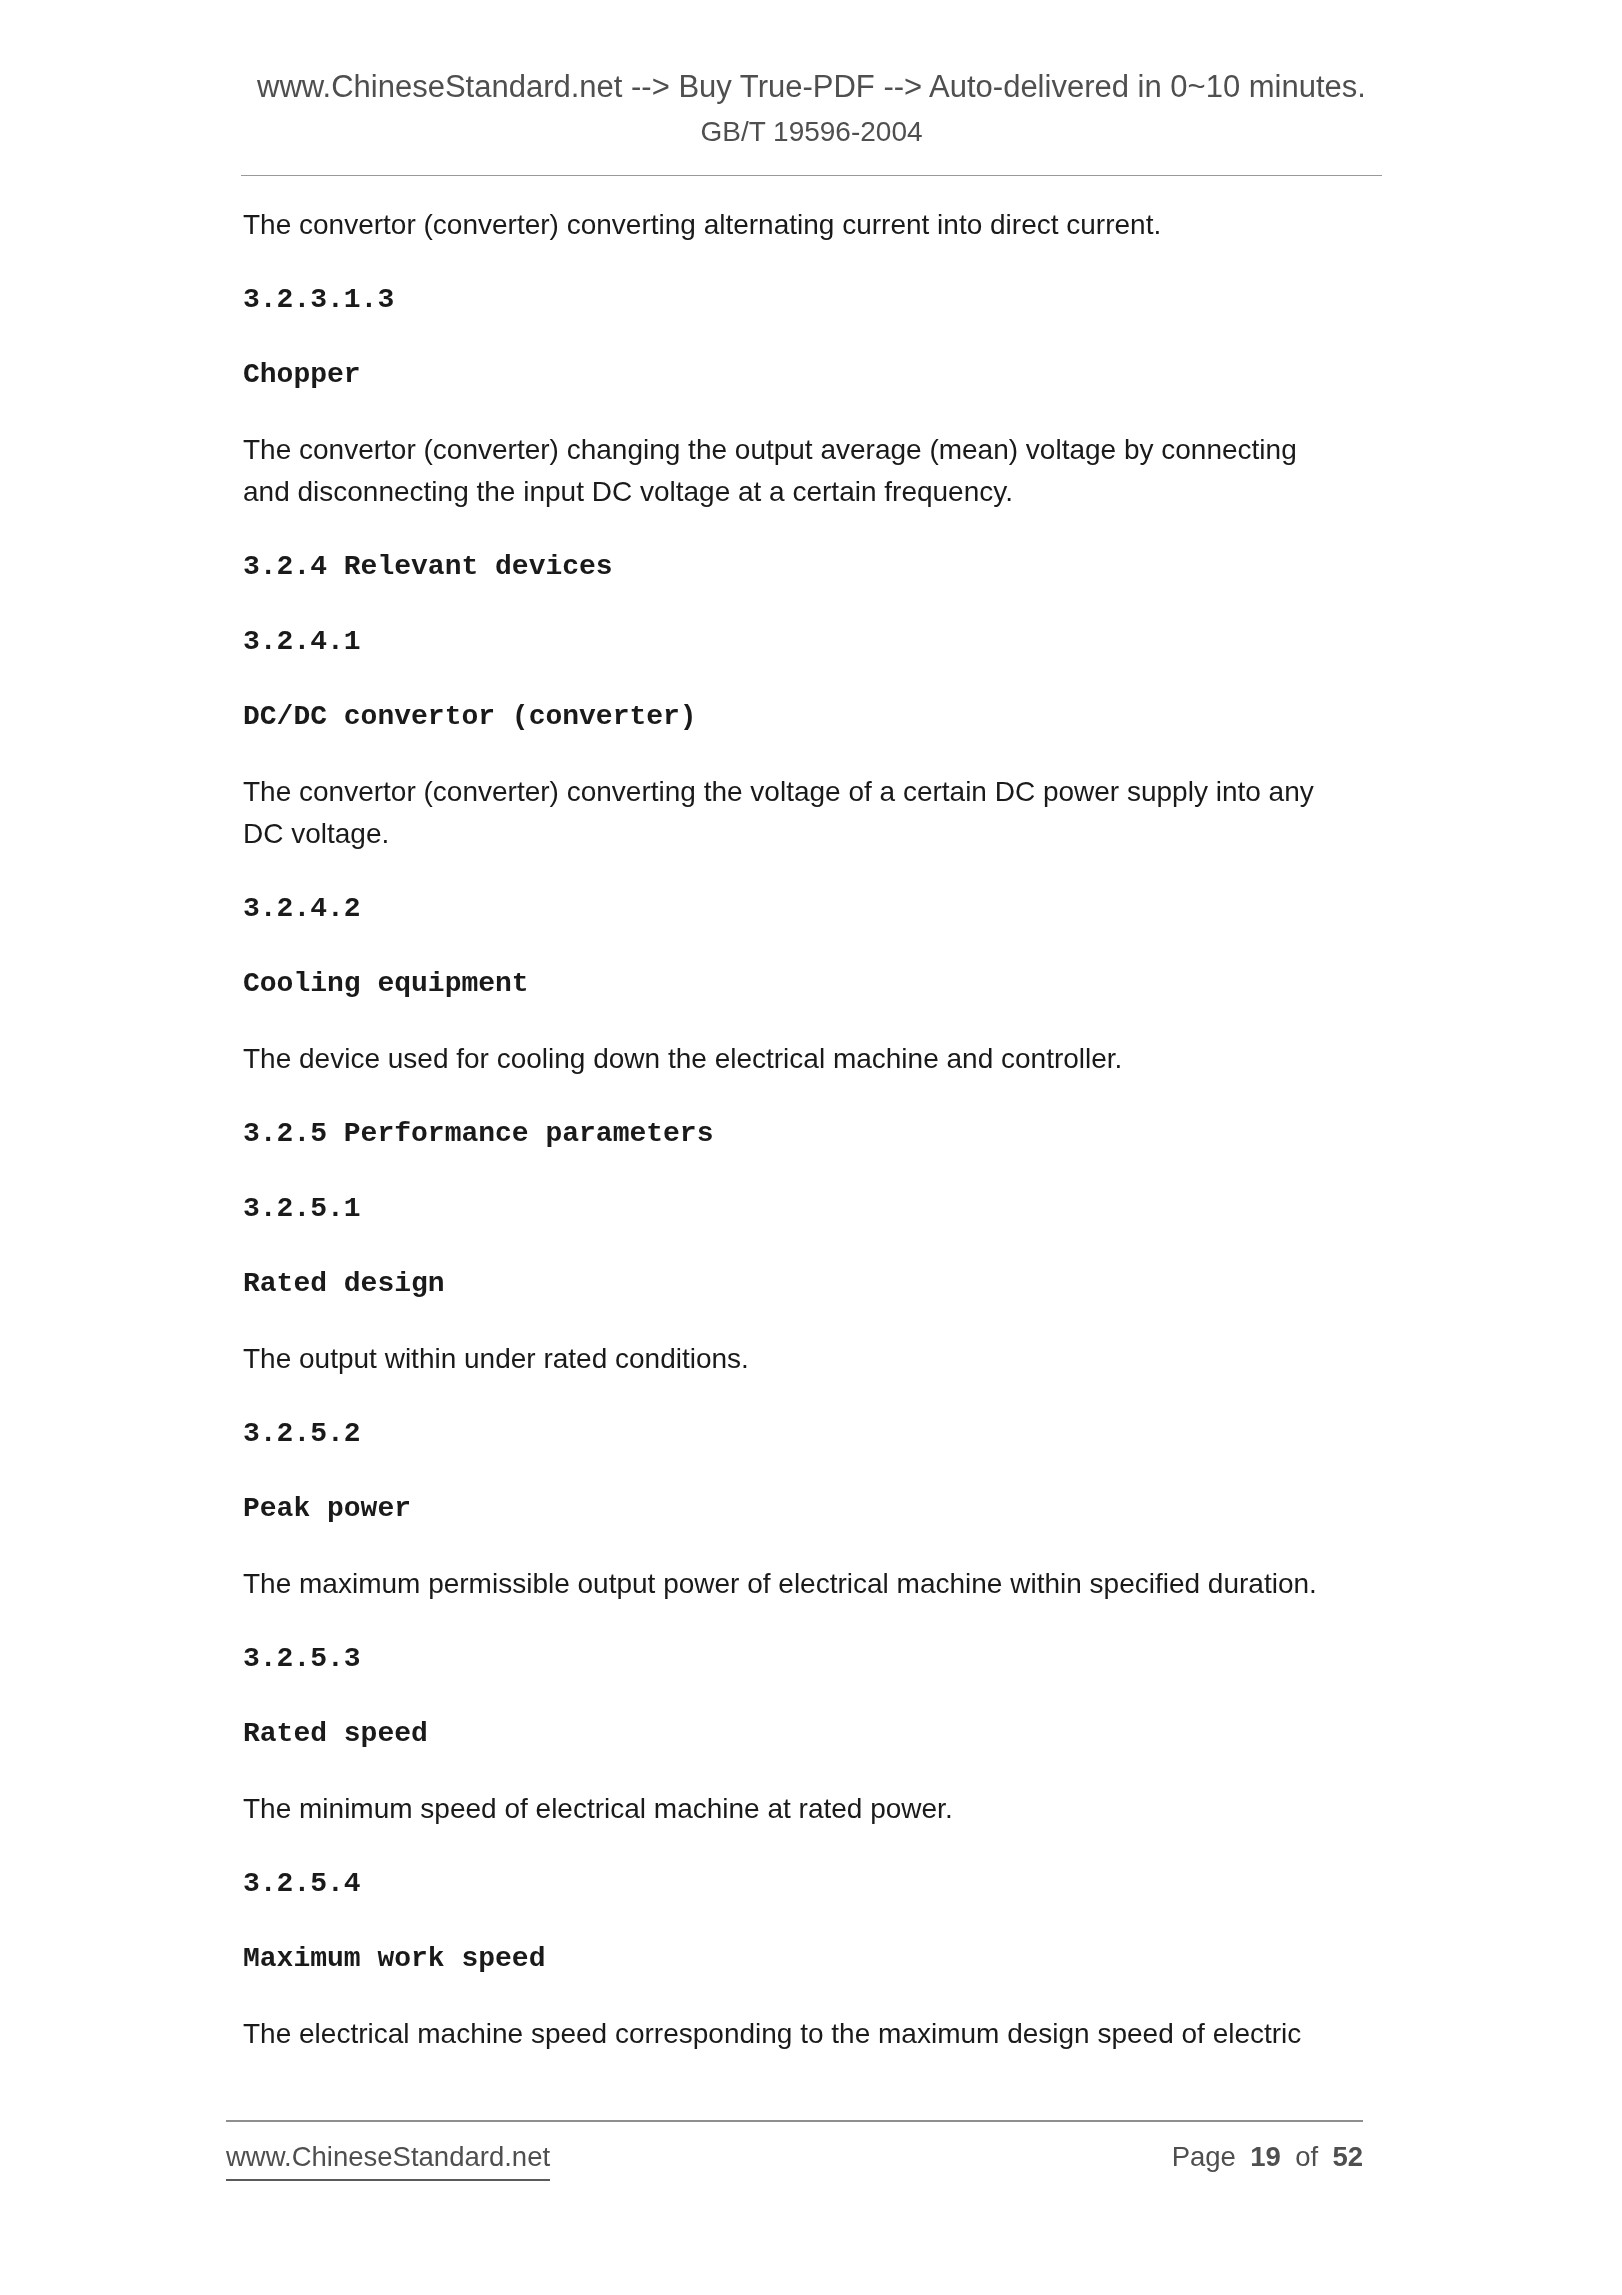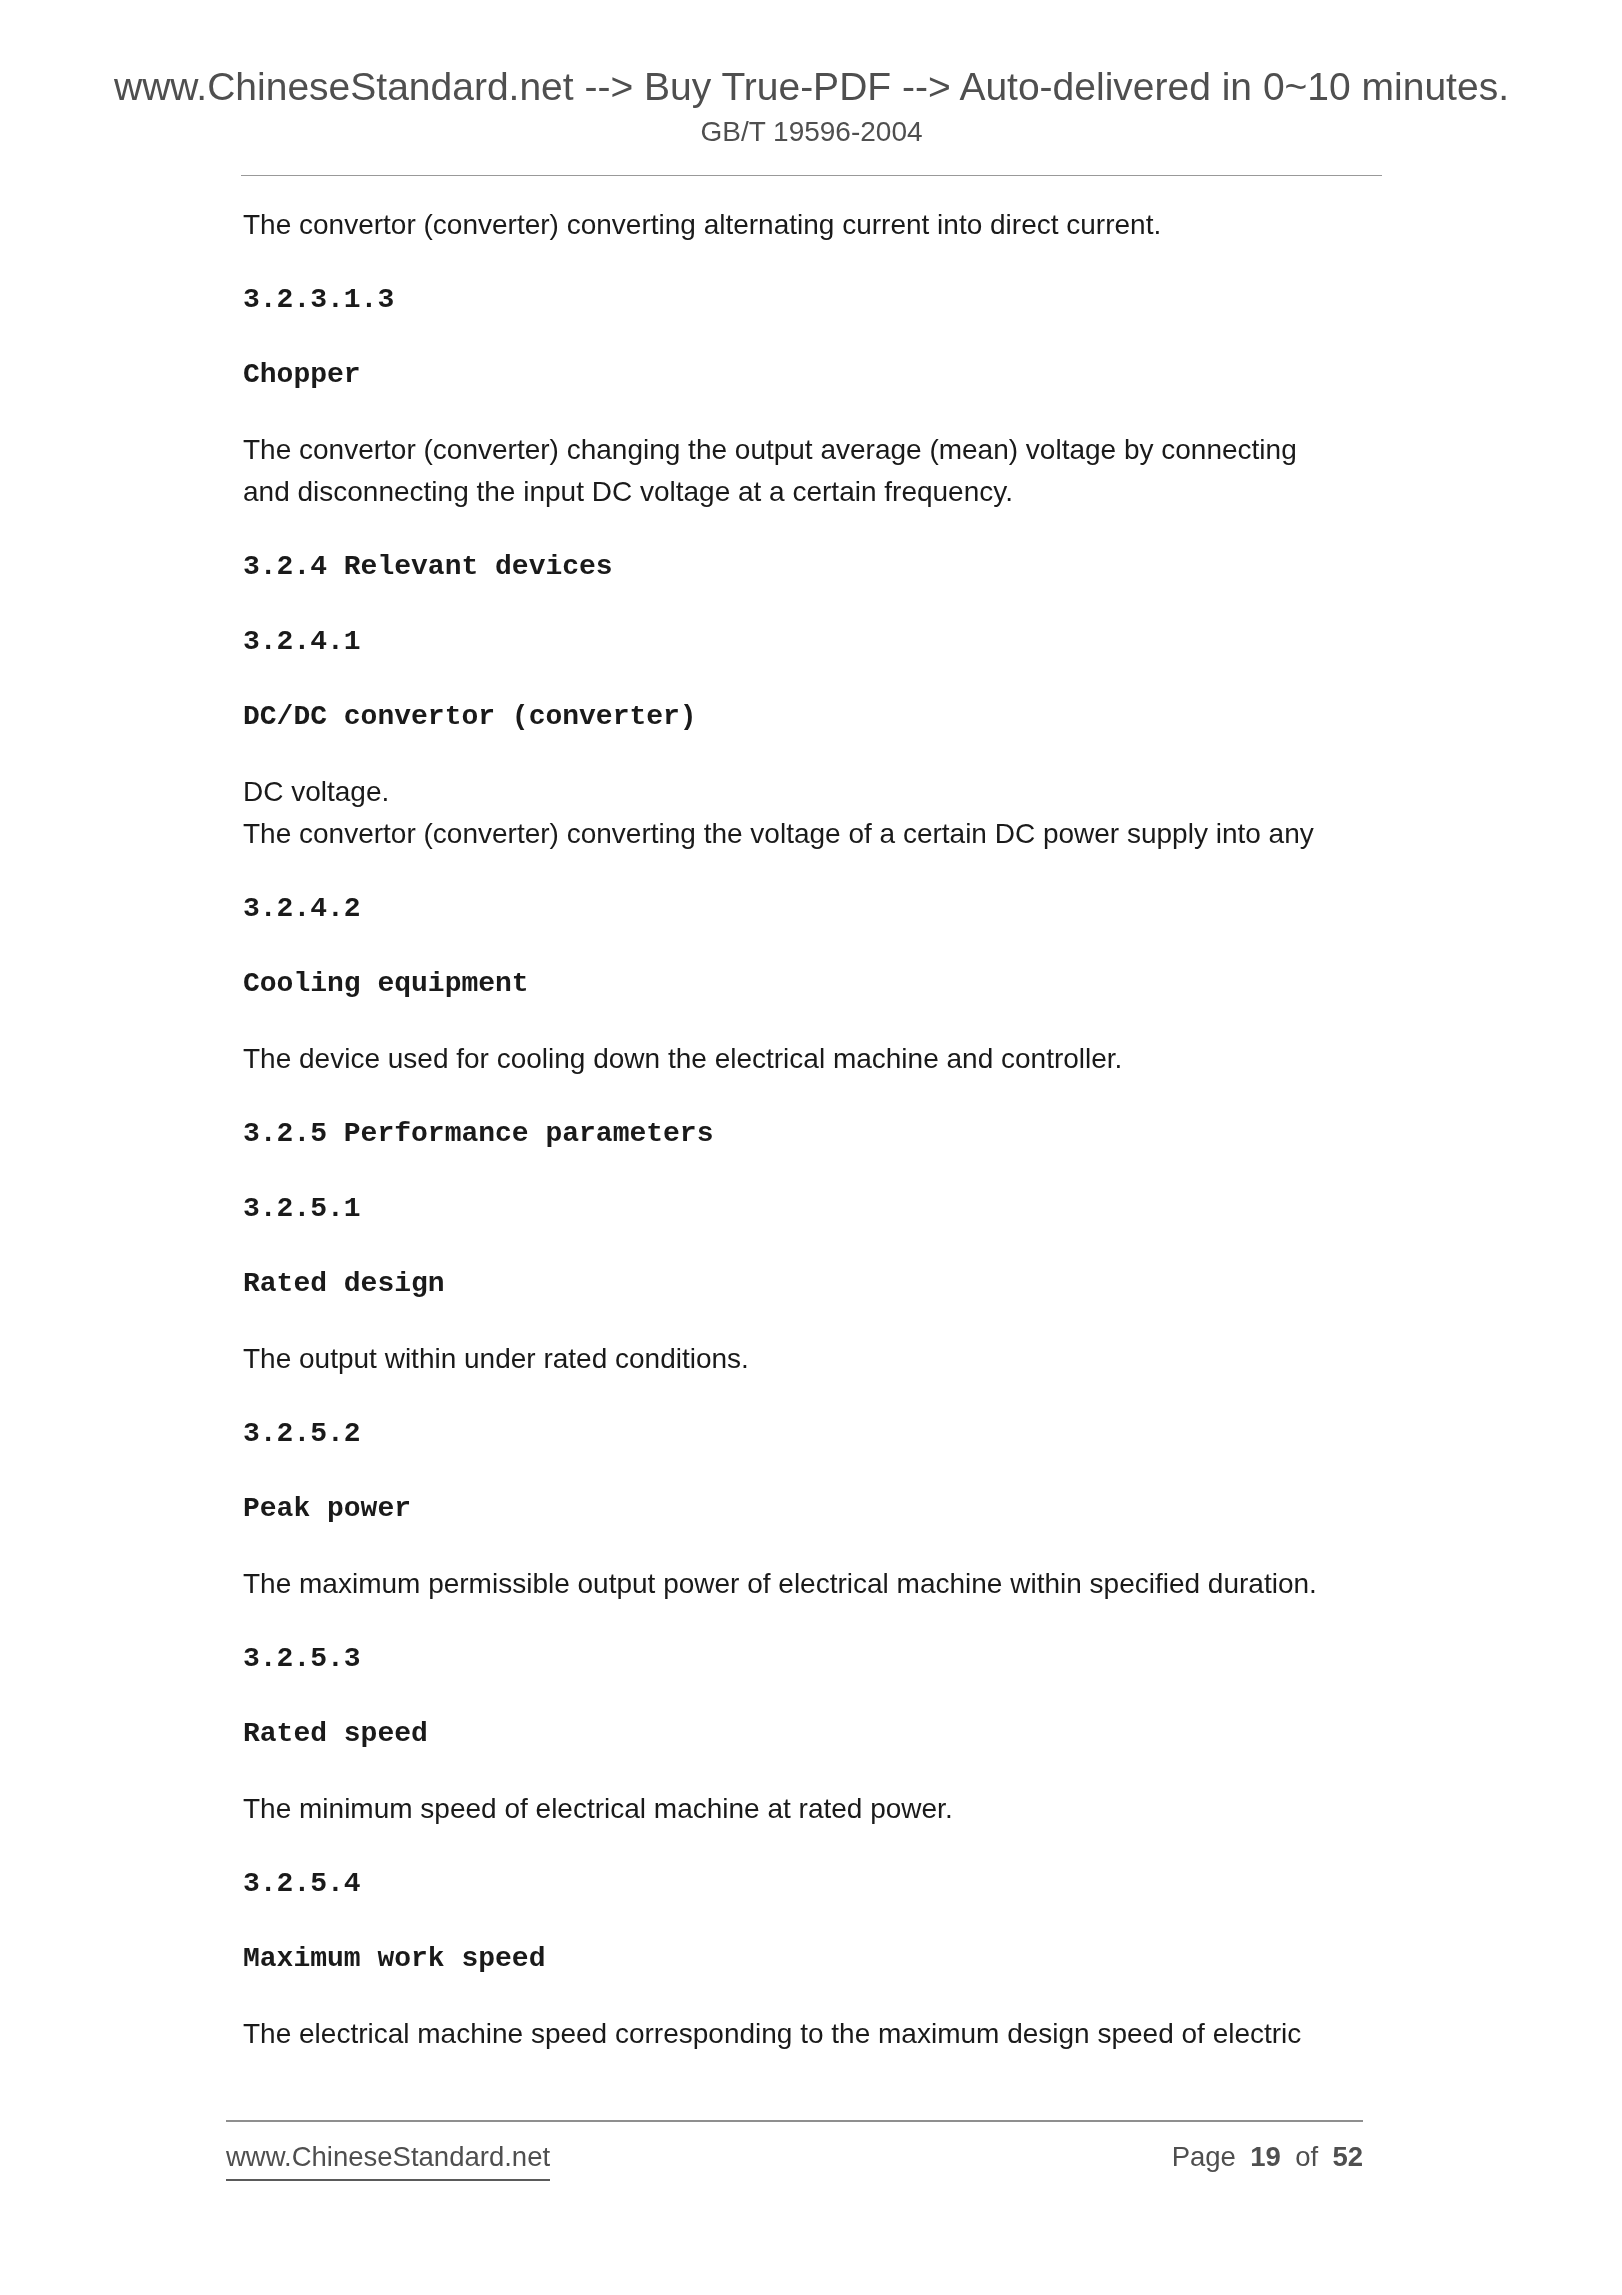--- a/index.html
+++ b/index.html
@@ -6,21 +6,21 @@
   #page {
     position: relative;
     width: 1623px;
     height: 2295px;
     background: #ffffff;
     font-family: "Liberation Sans", sans-serif;
     overflow: hidden;
   }
   
   #hdr { padding-top: 64px; text-align: center; color: #4f4f4f; }
-  #hdr .h1 { font-size: 39px; line-height: 45px; white-space: nowrap; }
+  #hdr .h1 { font-size: 31px; line-height: 45px; white-space: nowrap; }
   #hdr .h2 { font-size: 28px; line-height: 45px; white-space: nowrap; }
   #hdr-rule {
     width: 1141px;
     margin: 21px auto 0 auto;
     border-top: 1.7px solid #999999;
     height: 0;
   }
   
   #main {
     width: 1137px;
@@ -78,22 +78,22 @@
     <div class="hd">3.2.3.1.3</div>
     <div class="hd">Chopper</div>
     <div class="para">
       <div class="line">The convertor (converter) changing the output average (mean) voltage by connecting</div>
       <div class="line">and disconnecting the input DC voltage at a certain frequency.</div>
     </div>
     <div class="hd">3.2.4 Relevant devices</div>
     <div class="hd">3.2.4.1</div>
     <div class="hd">DC/DC convertor (converter)</div>
     <div class="para">
+      <div class="line">The convertor (converter) converting the voltage of a certain DC power supply into any</div>
       <div class="line">DC voltage.</div>
-      <div class="line">The convertor (converter) converting the voltage of a certain DC power supply into any</div>
     </div>
     <div class="hd">3.2.4.2</div>
     <div class="hd">Cooling equipment</div>
     <div class="para">
       <div class="line">The device used for cooling down the electrical machine and controller.</div>
     </div>
     <div class="hd">3.2.5 Performance parameters</div>
     <div class="hd">3.2.5.1</div>
     <div class="hd">Rated design</div>
     <div class="para">

